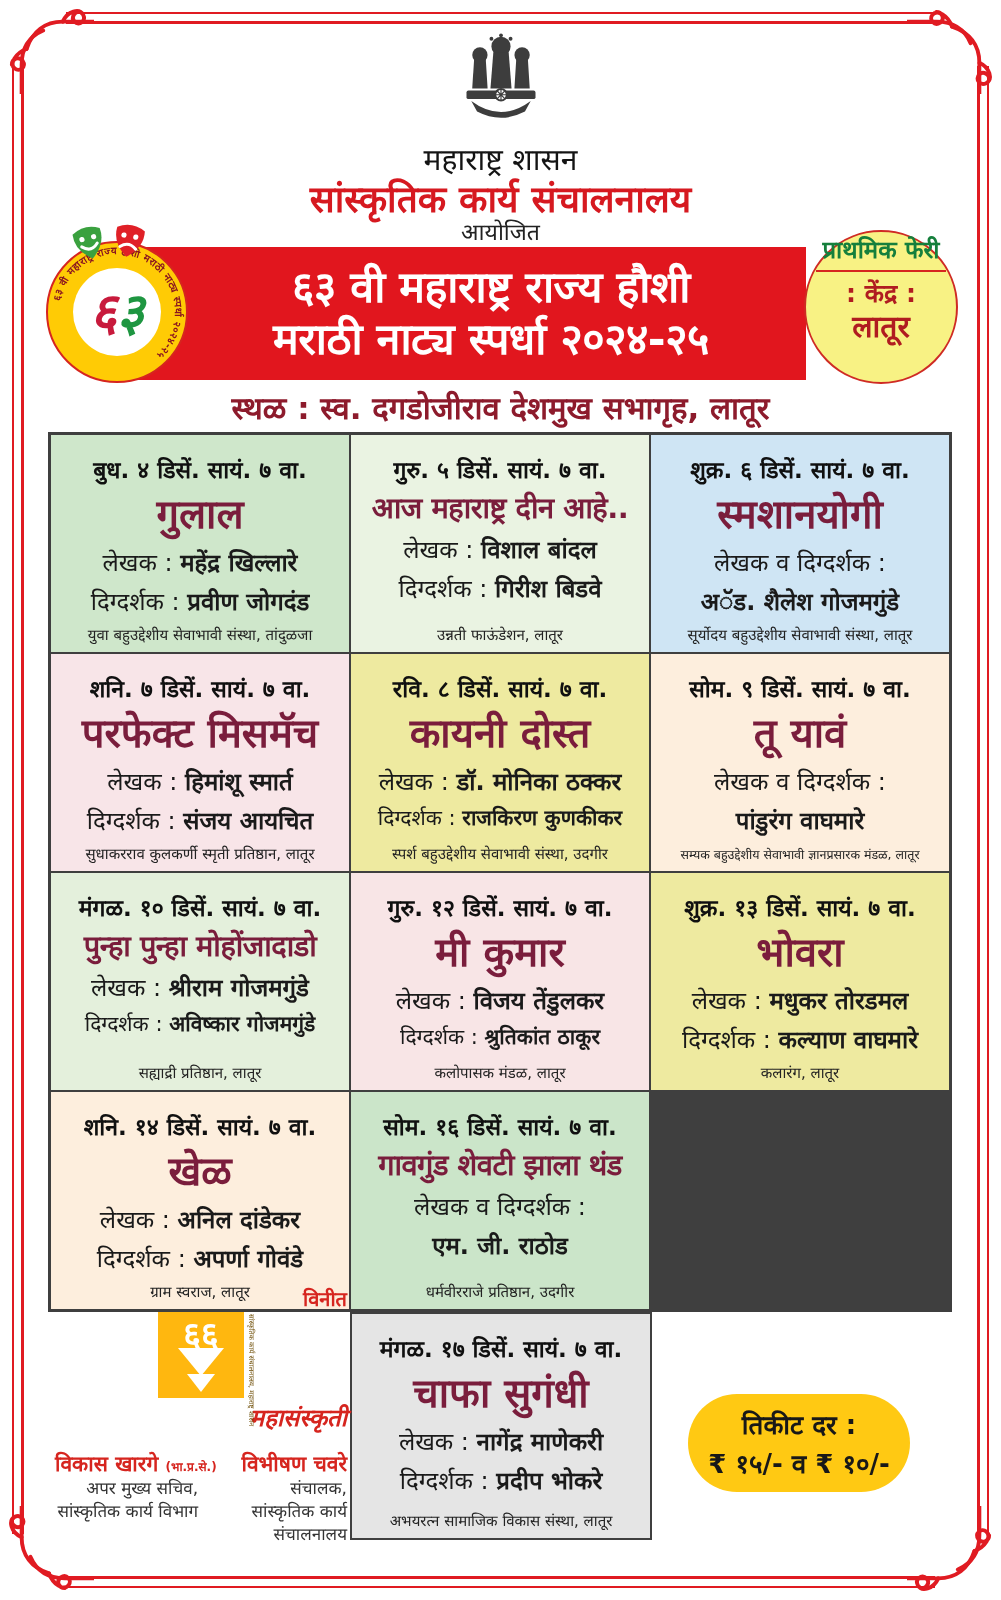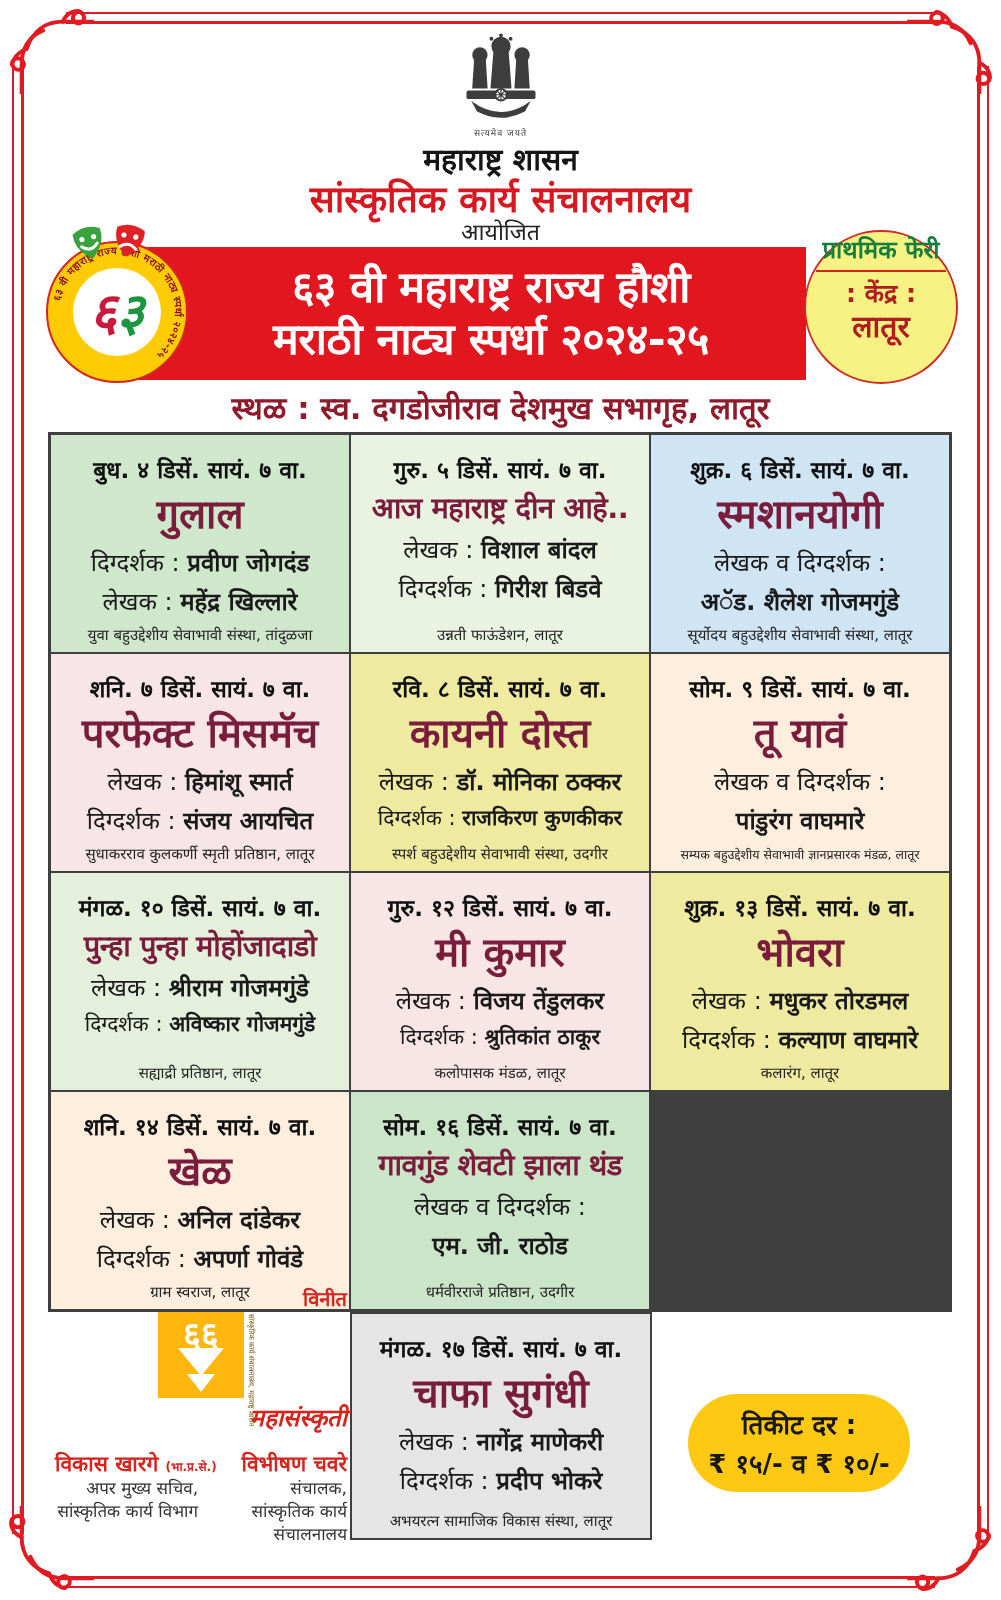--- a/index.html
+++ b/index.html
@@ -13,21 +13,21 @@
   .cm-tl{top:0;left:0}.cm-tr{top:0;right:0}.cm-bl{bottom:0;left:0}.cm-br{bottom:0;right:0}
   .corner-orn{position:absolute;width:88px;height:88px;}
   .co-tl{top:6px;left:6px}
   .co-tr{top:6px;right:6px;transform:rotate(90deg)}
   .co-br{bottom:6px;right:6px;transform:rotate(180deg)}
   .co-bl{bottom:6px;left:6px;transform:rotate(270deg)}
 
   .ctr{position:absolute;left:0;width:100%;text-align:center;}
   .emblem-wrap{top:32px;}
   .satyamev{top:126px;font-size:9px;color:#3d3d3d;letter-spacing:1px;}
-  .govt{top:138px;font-size:30px;font-weight:700;color:#141414;}
+  .govt{top:138px;font-size:30px;font-weight:400;color:#141414;}
   .directorate{top:172px;font-size:37px;font-weight:800;color:#d61920;}
   .organized{top:215px;font-size:23px;color:#222;}
 
   .band{position:absolute;left:118px;top:247px;width:688px;height:133px;background:#e1161e;
         display:flex;flex-direction:column;justify-content:center;align-items:center;}
   .band-line{color:#fff;font-weight:800;font-size:43px;line-height:1.2;text-align:center;padding-left:58px;letter-spacing:-0.5px;}
 
   .logo-badge{position:absolute;left:46px;top:241px;width:142px;height:142px;}
   .logo-ring{position:absolute;inset:0;border-radius:50%;background:#ffcb05;border:2px solid #d6251f;box-sizing:border-box;}
   .logo-center{position:absolute;inset:27px;background:#fff;border-radius:50%;display:flex;align-items:center;justify-content:center;}
@@ -138,21 +138,20 @@
         <circle cx="48" cy="3.5" r="2"></circle>
           <circle cx="38" cy="7" r="2"></circle>
           <circle cx="58" cy="7" r="2"></circle>
         <rect x="12" y="61" width="72" height="9" rx="2"></rect>
         <circle cx="48" cy="65.5" r="6" fill="#fff" stroke="#3d3d3d" stroke-width="2"></circle>
         <path d="M48 59.5 v12 M42 65.5 h12 M43.8 61.3 l8.4 8.4 M52.2 61.3 l-8.4 8.4" stroke="#3d3d3d" stroke-width="1.2" fill="none"></path>
         <path d="M17 72 Q48 95 79 72 L73 83 Q48 96 23 83 Z"></path>
       </g>
     </svg>
   </div>
-  <div class="ctr satyamev">सत्यमेव जयते</div>
   <div class="ctr govt">महाराष्ट्र शासन</div>
   <div class="ctr directorate">सांस्कृतिक कार्य संचालनालय</div>
   <div class="ctr organized">आयोजित</div>
 
   <div class="band">
     <div class="band-line">६३ वी महाराष्ट्र राज्य हौशी</div>
     <div class="band-line">मराठी नाट्य स्पर्धा २०२४-२५</div>
   </div>
 
   <div class="logo-badge">
@@ -188,22 +187,22 @@
     <div class="round-city">लातूर</div>
   </div>
 
   <div class="ctr venue">स्थळ : स्व. दगडोजीराव देशमुख सभागृह, लातूर</div>
 
   <div class="grid">
 
     <div class="card" style="background: rgb(207, 231, 203);">
       <div class="play-date">बुध. ४ डिसें. सायं. ७ वा.</div>
       <div class="play-title">गुलाल</div>
+      <div class="credit"><span class="c-label">लेखक :</span> <span class="c-value">महेंद्र खिल्लारे</span></div>
       <div class="credit"><span class="c-label">दिग्दर्शक :</span> <span class="c-value">प्रवीण जोगदंड</span></div>
-      <div class="credit"><span class="c-label">लेखक :</span> <span class="c-value">महेंद्र खिल्लारे</span></div>
       <div class="play-org">युवा बहुउद्देशीय सेवाभावी संस्था, तांदुळजा</div>
     </div>
 
     <div class="card" style="background: rgb(234, 243, 226);">
       <div class="play-date">गुरु. ५ डिसें. सायं. ७ वा.</div>
       <div class="play-title xl">आज महाराष्ट्र दीन आहे..</div>
       <div class="credit"><span class="c-label">लेखक :</span> <span class="c-value">विशाल बांदल</span></div>
       <div class="credit"><span class="c-label">दिग्दर्शक :</span> <span class="c-value">गिरीश बिडवे</span></div>
       <div class="play-org">उन्नती फाऊंडेशन, लातूर</div>
     </div>

